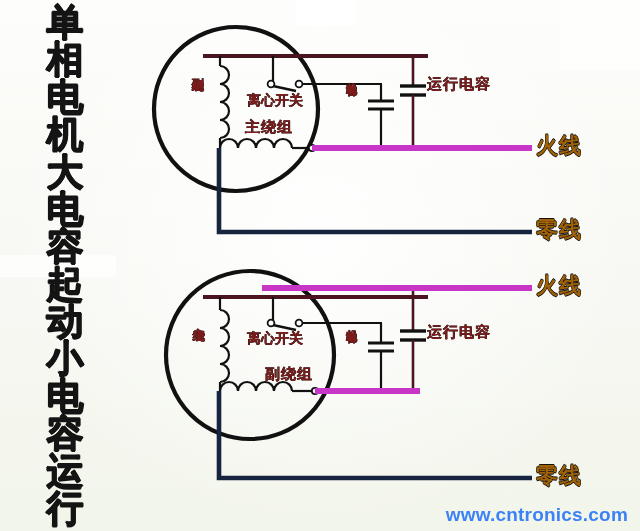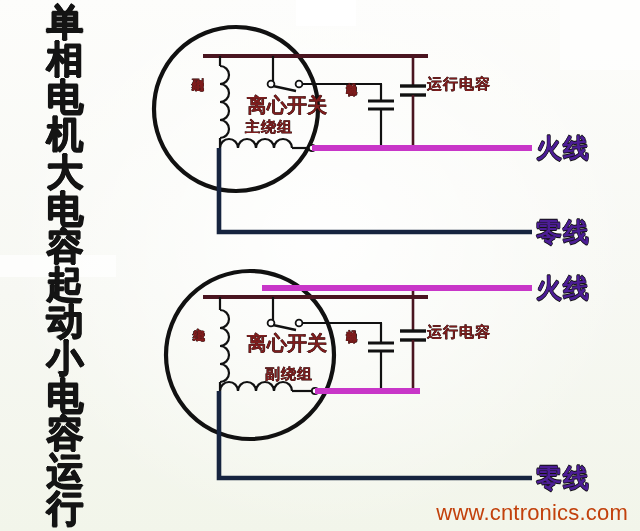--- a/index.html
+++ b/index.html
@@ -64,23 +64,23 @@
     left: 0;
     top: 0;
     width: 640px;
     height: 531px;
     z-index: 4;
   }
 
   
   .wire-label {
     position: absolute;
-    font-size: 26px;
+    font-size: 22px;
     font-weight: 900;
-    color: #4c1d95;
+    color: #a16207;
     letter-spacing: 1px;
     text-shadow:
        0.6px 0 0 #131313,
       -0.6px 0 0 #131313,
        0 0.6px 0 #131313,
        0 -0.6px 0 #131313;
     z-index: 7;
     white-space: nowrap;
   }
   #label-live-top   { left: 536px; top: 131px; }
@@ -96,21 +96,21 @@
     z-index: 7;
     white-space: nowrap;
     text-shadow: 0.35px 0 0 #101010, -0.35px 0 0 #101010;
   }
   .vert-label {
     writing-mode: vertical-rl;
     text-orientation: upright;
     letter-spacing: 1px;
   }
   .lbl-winding      { font-size: 12px; line-height: 1.08; }
-  .lbl-switch       { font-size: 20px; }
+  .lbl-switch       { font-size: 14px; }
   .lbl-mainwind     { font-size: 15px; letter-spacing: 1px; }
   .lbl-cap-vert     { font-size: 11px; line-height: 1.05; }
   .lbl-cap-run      { font-size: 15px; letter-spacing: 1px; }
 
   
   #u-aux-winding  { left: 191px; top: 68px; }
   #u-switch       { left: 247px; top: 92px; }
   #u-main-winding { left: 245px; top: 118px; }
   #u-start-cap    { left: 345px; top: 73px; }
   #u-run-cap      { left: 427px; top: 75px; }
@@ -120,23 +120,23 @@
   #l-switch2      { left: 247px; top: 330px; }
   #l-aux-winding2 { left: 265px; top: 365px; }
   #l-start-cap2   { left: 345px; top: 320px; }
   #l-run-cap2     { left: 427px; top: 323px; }
 
   
   #watermark {
     position: absolute;
     right: 12px;
     bottom: 5px;
-    font-size: 22px;
-    font-weight: 400;
-    color: #c2410c;
+    font-size: 19px;
+    font-weight: 700;
+    color: #3b82f6;
     letter-spacing: 0.2px;
     z-index: 8;
     font-family: "Liberation Sans", sans-serif;
   }
 
   
   .blotch { position:absolute; background:#ffffff; opacity:0.85; z-index:2; }
 </style>
 </head>
 <body>

